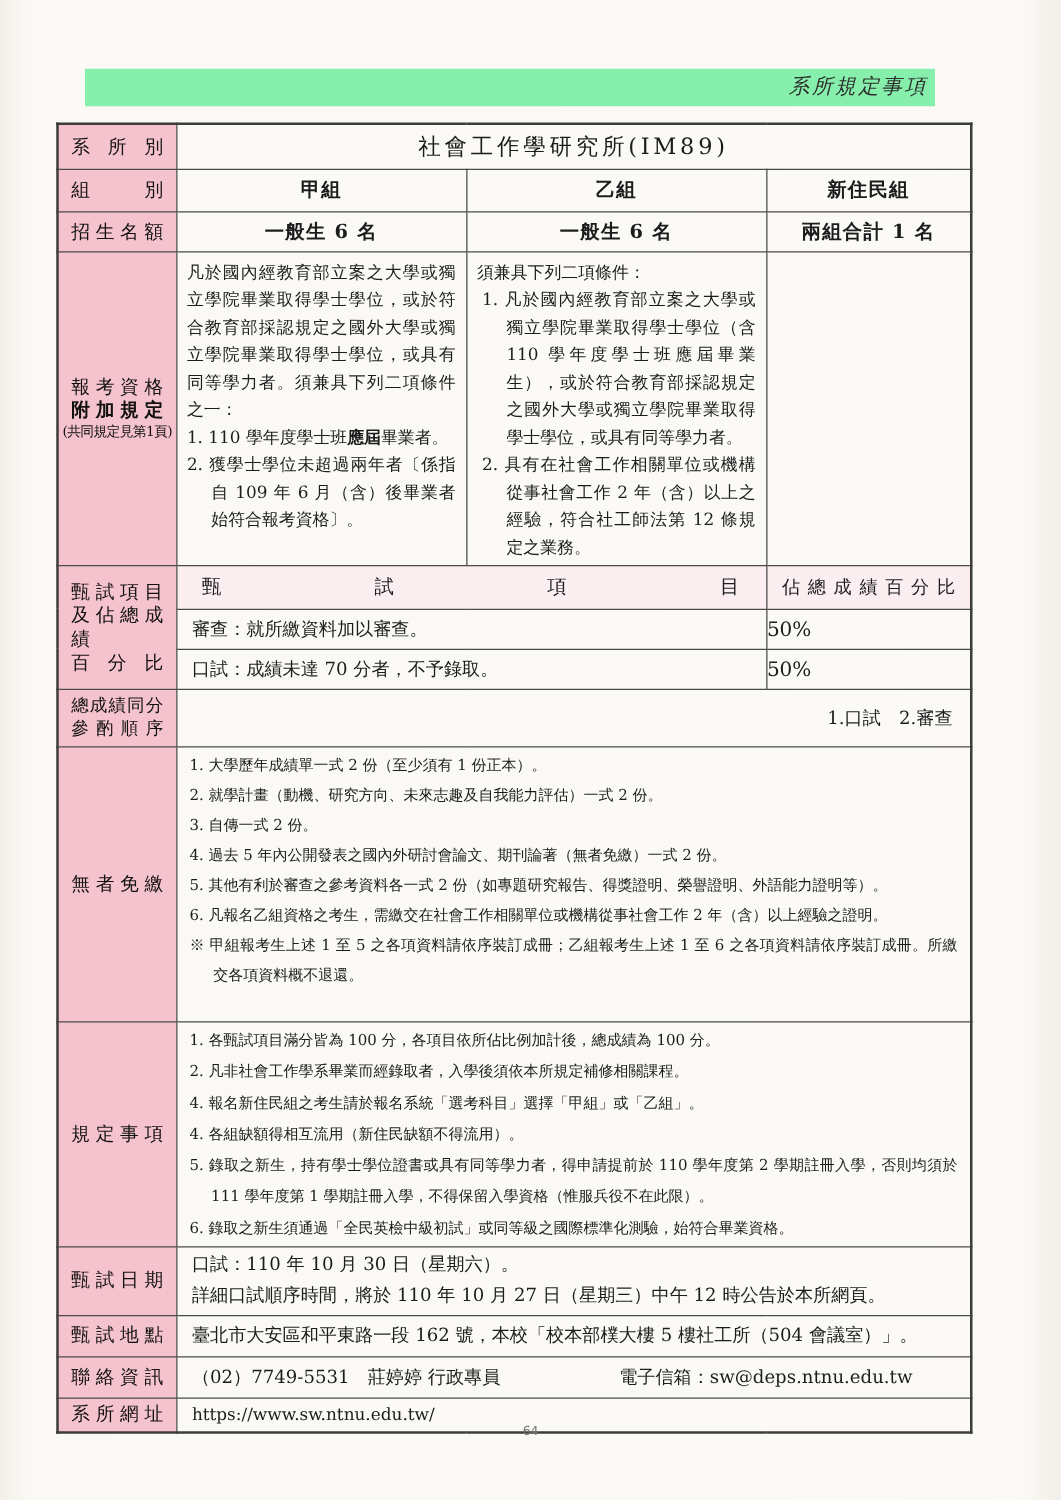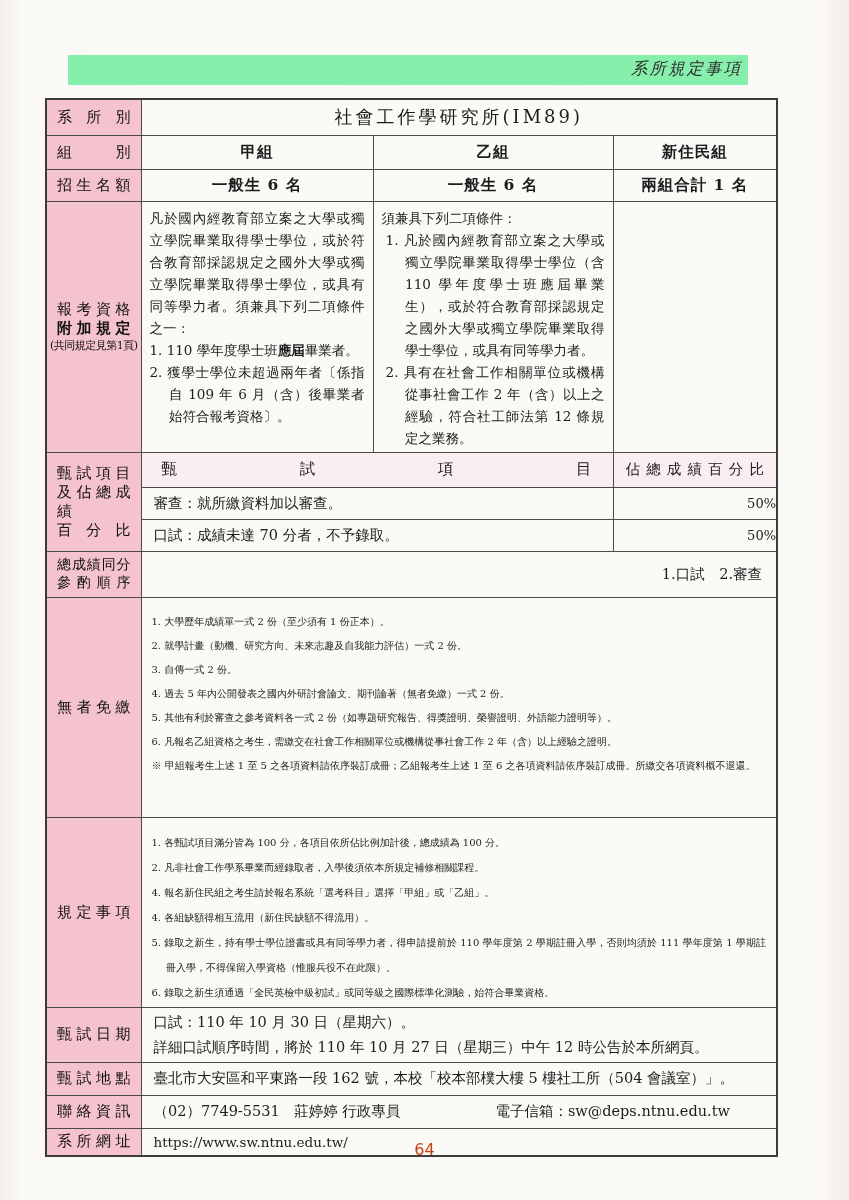--- a/index.html
+++ b/index.html
@@ -42,40 +42,40 @@
 
   .elig { vertical-align:top; padding:5px 8px 3px 8px; font-size:13.5px; line-height:22px; text-align:justify; }
   .elig .hang { padding-left:1.45em; text-indent:-1.45em; }
   .elig .ind  { margin-left:0.3em; }
 
   .exam-head { background:#fbeef1; }
   .exam-head .spread { text-align:justify; text-align-last:justify; padding:0 20px; font-size:15.5px; letter-spacing:1px; }
   .pct-head { background:#fbeef1; }
   .pct-head .just { text-align:justify; text-align-last:justify; padding:0 12px; font-size:14.5px; }
   .exam-item { font-size:14.5px; padding:0 12px; }
-  .pct-val { text-align:right; font-size:13px; }
+  .pct-val { text-align:left; font-size:16px; }
 
   .tiebreak-val { font-size:14.5px; padding:0 14px;text-align:right; }
 
-  .list-cell { vertical-align:top; padding:12px 10px 2px 10px; font-size:10px; }
+  .list-cell { vertical-align:top; padding:2px 10px 2px 10px; font-size:12px; }
   .review-cell { line-height:24px; }
   .rules-cell { line-height:25px; }
   .list-cell .item { padding-left:1.45em; text-indent:-1.45em; text-align:justify; }
   .list-cell .note { padding-left:1.6em; text-indent:-1.6em; text-align:justify; }
 
   .date-cell { font-size:14.5px; line-height:25px; padding:2px 12px; vertical-align:middle; }
   .place-cell { font-size:14.5px; padding:0 12px; }
   .contact-cell { font-size:14.5px; padding:0 12px; }
   .contact-row { display:flex; }
   .contact-row .phone { width:56%; }
   .website-cell { font-size:13.5px; padding:0 12px; }
 
   .page-number {
     position:absolute; left:0; right:0; top:1140px; text-align:center;
-    font-family:"DejaVu Sans","Liberation Sans",sans-serif; font-size:16px; color:#c2410c;
+    font-family:"DejaVu Sans","Liberation Sans",sans-serif; font-size:10px; color:#737373;
   }
 </style>
 </head>
 <body>
 
 <div class="page">
 
   <div class="top-banner">
     <span class="corner-label">系所規定事項</span>
   </div>

